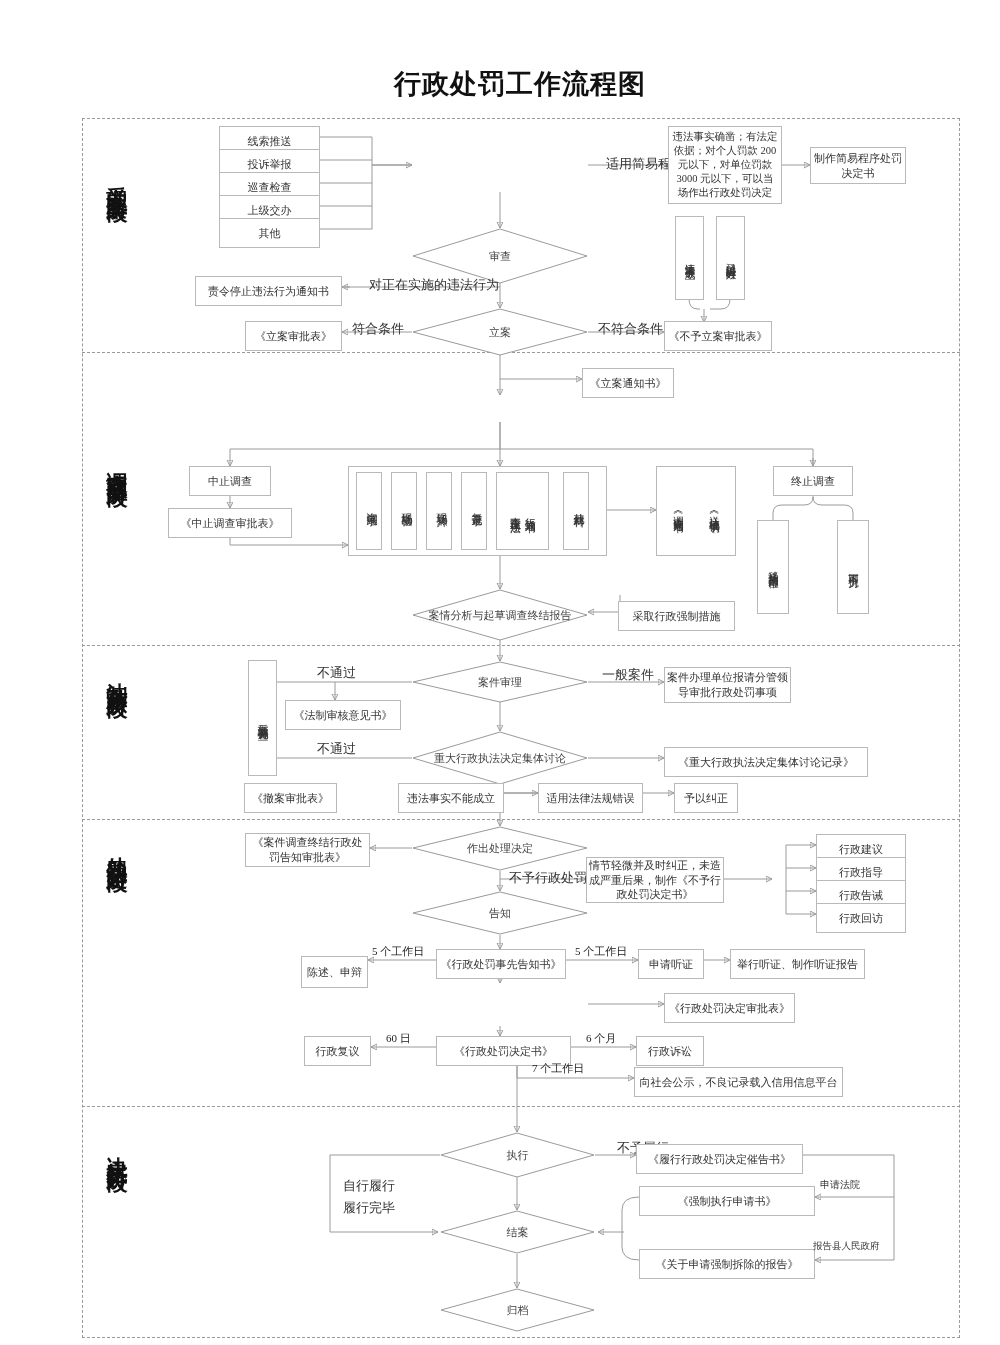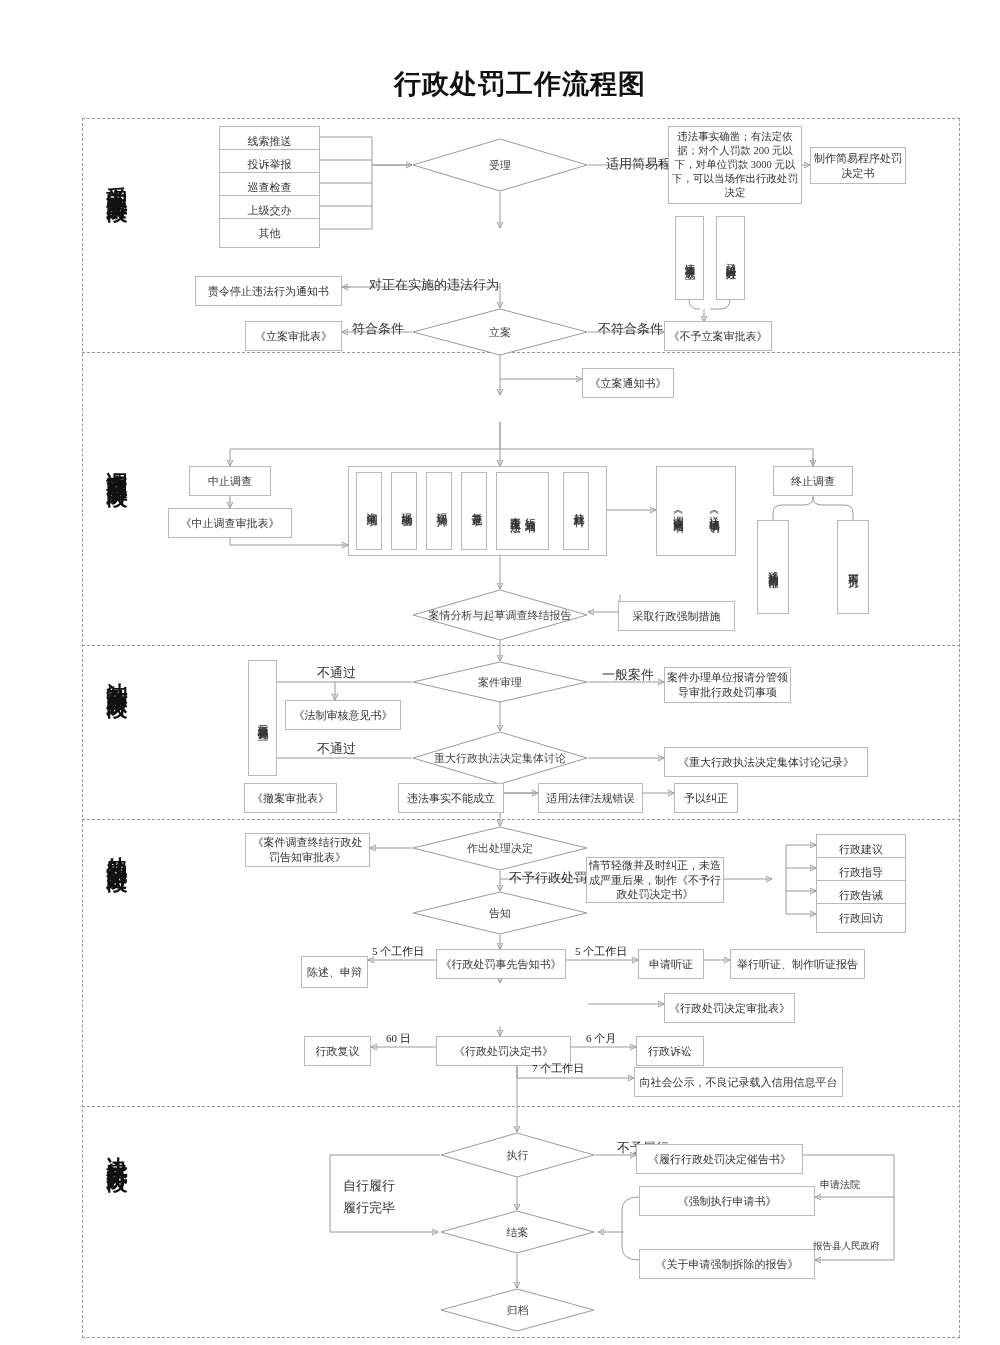--- a/index.html
+++ b/index.html
@@ -183,35 +183,35 @@
   <div class="stagelabel" style="left:86px;top:666px">法制审核阶段</div>
   <div class="stagelabel" style="left:86px;top:840px">处罚决定阶段</div>
   <div class="stagelabel" style="left:86px;top:1140px">决定执行阶段</div>
 
   <div class="box" style="left:199px;top:126px;width:101px;height:22px">线索推送</div>
   <div class="box" style="left:199px;top:149px;width:101px;height:22px">投诉举报</div>
   <div class="box" style="left:199px;top:172px;width:101px;height:22px">巡查检查</div>
   <div class="box" style="left:199px;top:195px;width:101px;height:22px">上级交办</div>
   <div class="box" style="left:199px;top:218px;width:101px;height:22px">其他</div>
 
-  <div class="dia" style="left:392px;top:138px;width:176px;height:54px">
-    <svg width="176" height="54">
-        <polygon points="88,1 175,27 88,53 1,27" fill="#fff" stroke="#9a9a9a"></polygon>
-      </svg>
-    <span>受理</span>
-  </div>
 
   <div class="lbl" style="left:586px;top:155px">适用简易程序</div>
 
-  <div class="box" style="left:648px;top:126px;width:134px;height:78px;font-size:10.5px;padding:18px 3px">违法事实确凿；有法定依据；对个人罚款 200 元以下，对单位罚款 3000 元以下，可以当场作出行政处罚决定</div>
+  <div class="box" style="left:648px;top:126px;width:114px;height:78px;font-size:10.5px;padding:18px 3px">违法事实确凿；有法定依据；对个人罚款 200 元以下，对单位罚款 3000 元以下，可以当场作出行政处罚决定</div>
   <div class="box" style="left:790px;top:147px;width:96px;height:37px">制作简易程序处罚决定书</div>
 
   <div class="box vbox2" style="left:655px;top:216px;width:29px;height:84px;font-size:10.5px">违法事实不成立</div>
   <div class="box vbox2" style="left:696px;top:216px;width:29px;height:84px;font-size:10.5px">已超过追诉时效</div>
 
+  <div class="dia" style="left:392px;top:228px;width:176px;height:56px">
+    <svg width="176" height="56">
+        <polygon points="88,1 175,28 88,55 1,28" fill="#fff" stroke="#9a9a9a"></polygon>
+      </svg>
+    <span>审查</span>
+  </div>
 
   <div class="lbl" style="left:349px;top:276px">对正在实施的违法行为</div>
   <div class="box" style="left:175px;top:276px;width:147px;height:23px">责令停止违法行为通知书</div>
 
   <div class="dia" style="left:392px;top:308px;width:176px;height:48px">
     <svg width="176" height="48">
         <polygon points="88,1 175,24 88,47 1,24" fill="#fff" stroke="#9a9a9a"></polygon>
       </svg>
     <span>立案</span>
   </div>

